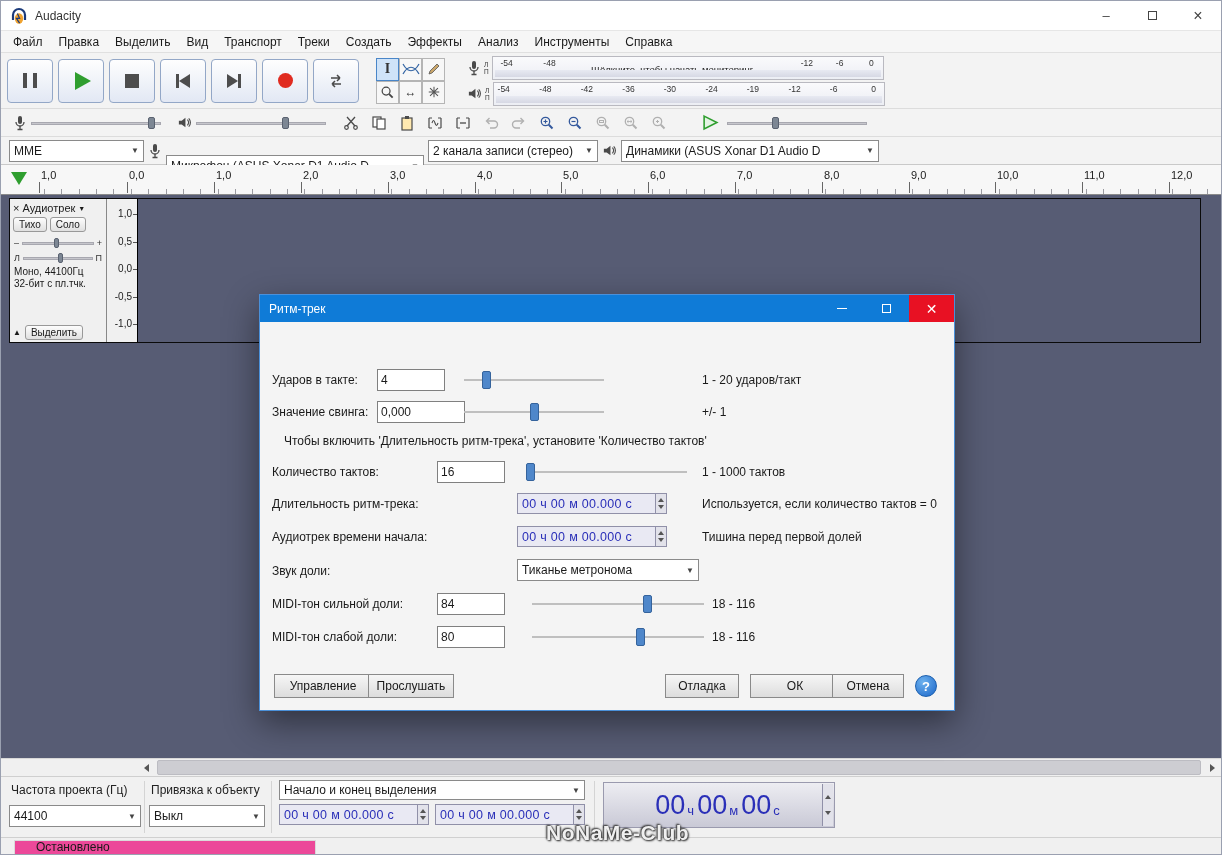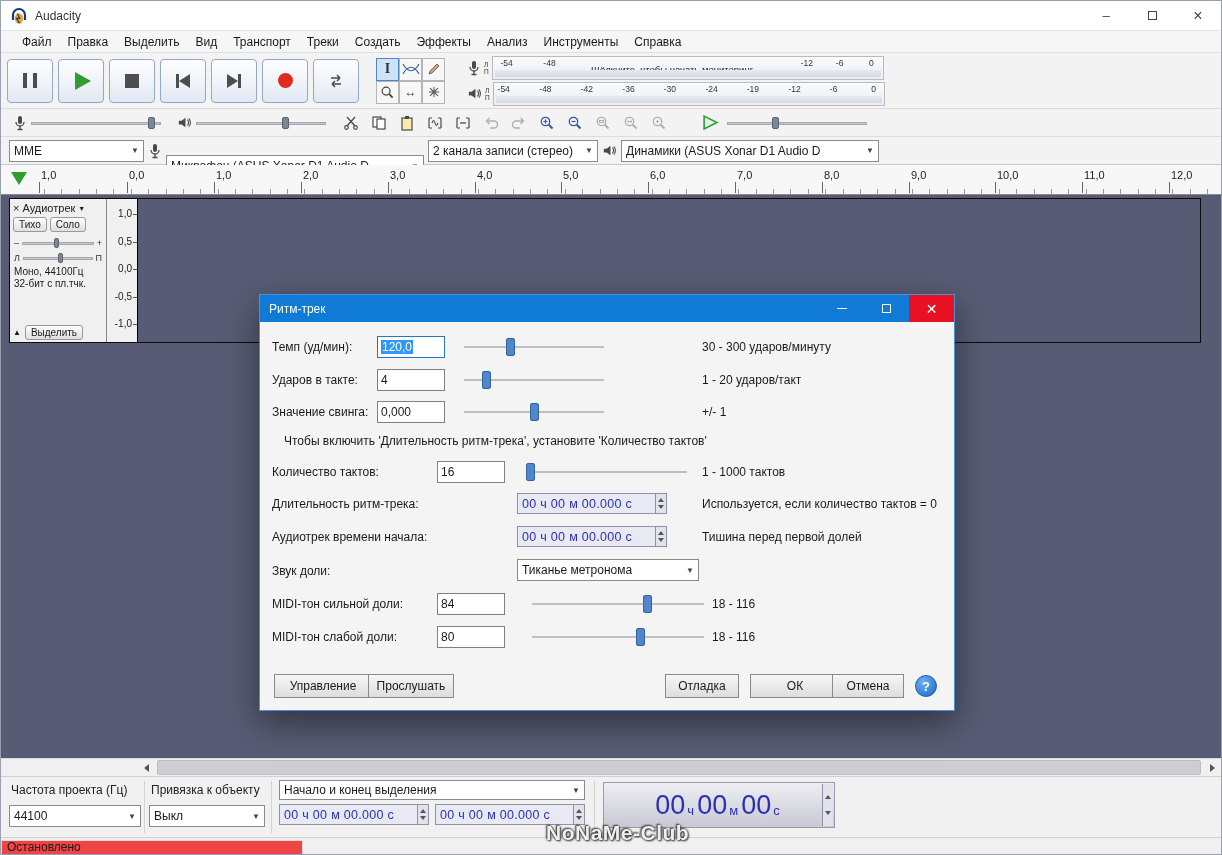--- a/index.html
+++ b/index.html
@@ -6,21 +6,21 @@
 html,body{width:1222px;height:855px;}
 body{font-family:"Liberation Sans",sans-serif;font-size:12px;color:#1a1a1a;background:#f0f0f0;overflow:hidden;position:relative;border:1px solid #9aa0b0;}
 
 .titlebar{height:30px;background:#fff;display:flex;align-items:center;border-bottom:1px solid #e6e6e6;}
 .app-icon{margin:0 7px 0 9px;width:18px;height:18px;}
 .title-text{font-size:12px;color:#333;}
 .win-btns{margin-left:auto;display:flex;height:100%;}
 .wbtn{width:46px;height:100%;display:flex;align-items:center;justify-content:center;color:#444;font-size:13px;}
 .wbox{width:9px;height:9px;border:1px solid #444;display:inline-block;}
 
-.menubar{height:22px;background:#f6f6f6;display:flex;align-items:center;padding-left:13px;border-bottom:1px solid #e0e0e0;}
+.menubar{height:22px;background:#f6f6f6;display:flex;align-items:center;padding-left:4px;border-bottom:1px solid #e0e0e0;}
 .mitem{padding:0 8px;height:100%;display:flex;align-items:center;font-size:12px;}
 
 .tb1{height:56px;background:#f3f3f3;display:flex;align-items:center;padding:0 6px;border-bottom:1px solid #dcdcdc;}
 .tb2{height:28px;background:#f3f3f3;display:flex;align-items:center;padding:0 6px;border-bottom:1px solid #dcdcdc;}
 .tb3{height:28px;background:#f3f3f3;display:flex;align-items:center;padding:0 6px;border-bottom:1px solid #c9c9c9;gap:4px;}
 .tbtn{width:46px;height:44px;border:1px solid #93a7c7;border-radius:4px;background:linear-gradient(#fefefe,#e2e8f4);display:flex;align-items:center;justify-content:center;margin-right:5px;flex:none;}
 .ic-pause{width:14px;height:15px;border-left:4px solid #4d4d4d;border-right:4px solid #4d4d4d;}
 .ic-play{width:0;height:0;border-left:16px solid #2f9e2f;border-top:9px solid transparent;border-bottom:9px solid transparent;margin-left:3px;}
 .ic-stop{width:14px;height:14px;background:#4d4d4d;}
 .bar{width:3px;height:14px;background:#4d4d4d;}
@@ -92,21 +92,21 @@
 .tf-text{flex:1;display:flex;align-items:center;padding:0 4px;color:#2a2fb8;font-size:12.5px;letter-spacing:0.3px;white-space:nowrap;overflow:hidden;}
 .tf-spin{width:11px;border-left:1px solid #9090a8;background:#e2e2ea;display:flex;flex-direction:column;align-items:center;justify-content:space-evenly;}
 .sp-up{width:0;height:0;border-left:3px solid transparent;border-right:3px solid transparent;border-bottom:4px solid #555;}
 .sp-dn{width:0;height:0;border-left:3px solid transparent;border-right:3px solid transparent;border-top:4px solid #555;}
 .bigtime{position:absolute;left:602px;top:5px;width:232px;height:46px;border:1px solid #9a9aae;background:linear-gradient(#ededf2,#c9c9d6);display:flex;align-items:center;justify-content:center;}
 .bt-d{font-size:27px;color:#2a2fb8;}
 .bt-u{font-size:13px;color:#2a2fb8;margin:10px 3px 0 2px;}
 .bigtime .tf-spin{position:absolute;right:1px;top:1px;bottom:1px;}
 
 .statusbar{height:19px;background:#f0f0f0;display:flex;align-items:center;border-top:1px solid #d0d0d0;font-size:12px;}
-.scell1{width:302px;height:15px;margin-left:0;border:1px solid #dadada;display:flex;align-items:center;padding-left:5px;background:#ef4444;}
+.scell1{width:302px;height:15px;margin-left:13px;border:1px solid #dadada;display:flex;align-items:center;padding-left:21px;background:#ec4899;}
 .scell2{flex:1;height:15px;margin:0 2px;border:1px solid #dadada;display:flex;align-items:center;padding-left:178px;background:#f4f4f4;}
 
 .watermark{position:absolute;left:545px;top:820px;font-size:21px;font-weight:bold;color:rgba(250,250,250,.95);text-shadow:0 0 2px #333,1px 1px 2px #333,-1px -1px 2px #333;letter-spacing:.5px;z-index:60;}
 
 .dialog{position:absolute;left:258px;top:293px;width:696px;height:417px;background:#f4f4f4;border:1px solid #4a90d9;box-shadow:0 12px 32px rgba(0,0,0,.45);z-index:40;}
 .dtitle{height:27px;display:flex;align-items:center;color:#fff;}
 .dtitle-text{padding-left:9px;font-size:12px;}
 .dwin{margin-left:auto;display:flex;height:100%;}
 .dwbtn{width:45px;display:flex;align-items:center;justify-content:center;color:#fff;font-size:14px;}
 .dash{width:10px;height:1px;background:#fff;display:inline-block;}
@@ -541,47 +541,36 @@
       <span class="dwbtn">
           <span class="dash"></span>
         </span>
       <span class="dwbtn">
           <span class="dbox"></span>
         </span>
       <span class="dwbtn" style="background: rgb(232, 17, 35);">✕</span>
     </div>
   </div>
 
-  <div class="drow" style="top:40px">
-    <span class="dlabel">Темп (уд/мин):</span>
-    <div class="dinput foc" style="left:105px;width:68px">
-        <span class="selhl">120,0</span>
-      </div>
-    <div class="slider" style="left:192px;width:140px">
-        <span class="strack"></span>
-        <span class="sthumb" style="left: 33%;"></span>
-      </div>
-    <span class="dhint" style="left:430px">30 - 300 ударов/минуту</span>
-  </div>
 
   <div class="drow" style="top:73px">
     <span class="dlabel">Ударов в такте:</span>
     <div class="dinput" style="left:105px;width:68px">
         <span>4</span>
       </div>
     <div class="slider" style="left:192px;width:140px">
         <span class="strack"></span>
         <span class="sthumb" style="left: 16%;"></span>
       </div>
     <span class="dhint" style="left:430px">1 - 20 ударов/такт</span>
   </div>
 
   <div class="drow" style="top:105px">
     <span class="dlabel">Значение свинга:</span>
-    <div class="dinput" style="left:105px;width:68px">
+    <div class="dinput" style="left:105px;width:88px">
         <span>0,000</span>
       </div>
     <div class="slider" style="left:192px;width:140px">
         <span class="strack"></span>
         <span class="sthumb" style="left: 50%;"></span>
       </div>
     <span class="dhint" style="left:430px">+/- 1</span>
   </div>
 
   <span class="dnote">Чтобы включить 'Длительность ритм-трека', установите 'Количество тактов'</span>

